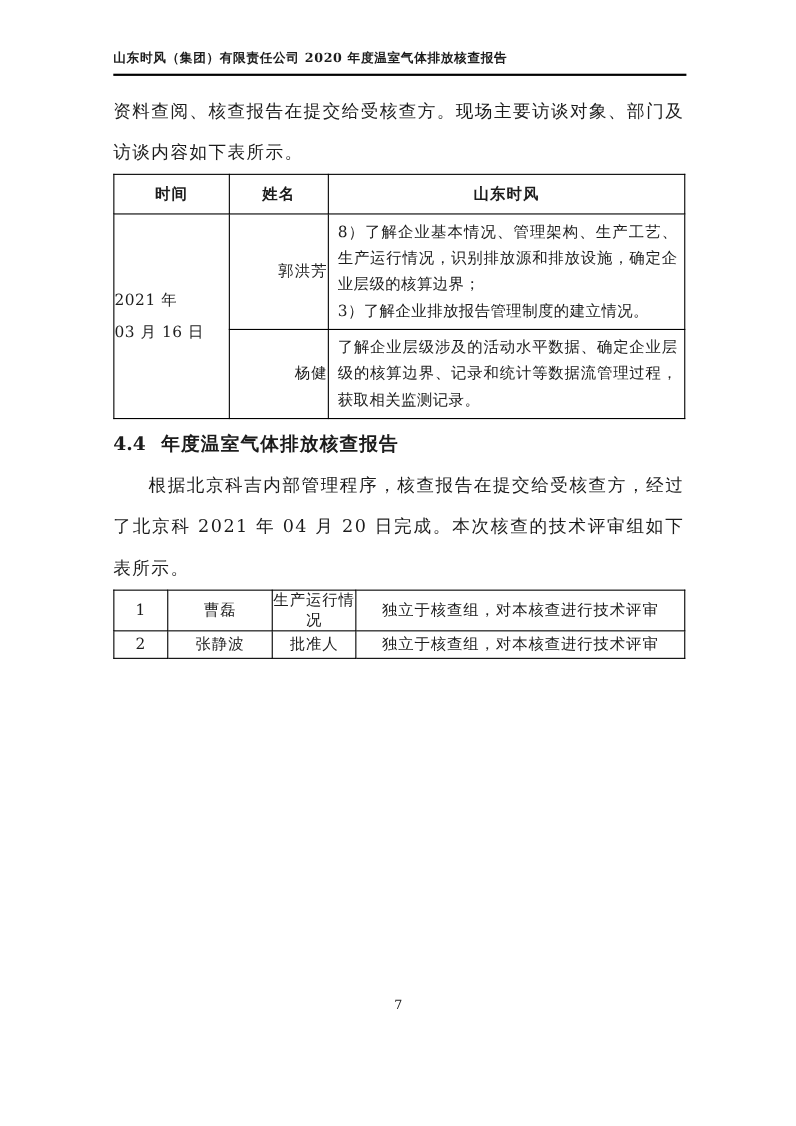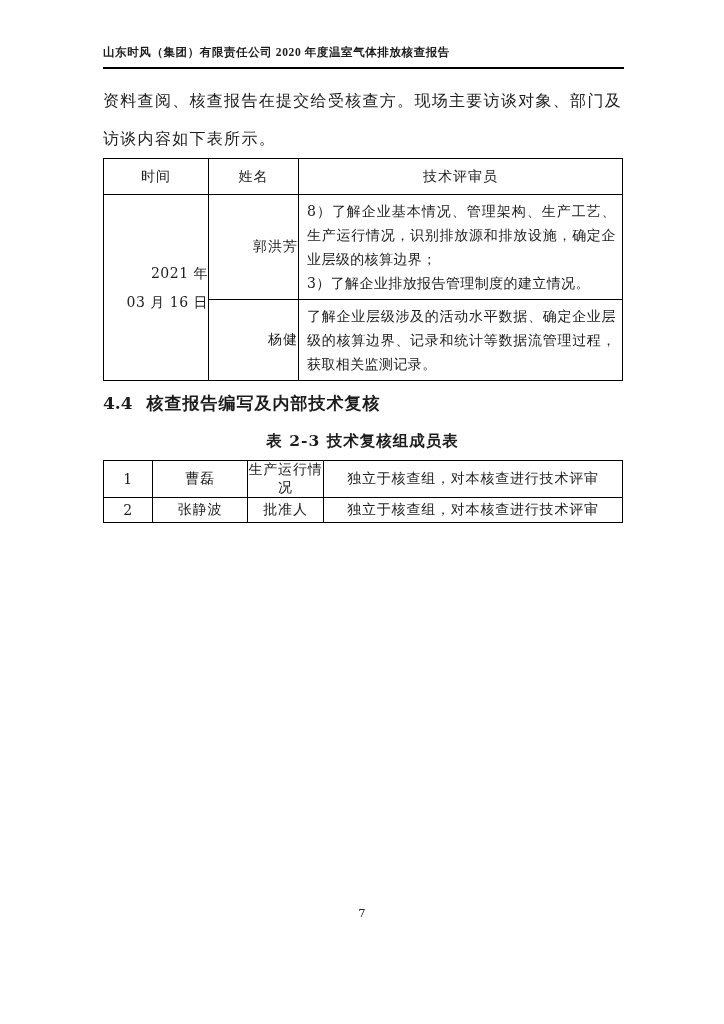--- a/index.html
+++ b/index.html
@@ -21,21 +21,20 @@
     margin: 0 100px 0 103px;
     padding-top: 45px;
     padding-bottom: 7px;
     border-bottom: 2px solid #000;
   }
   .header-title {
     font-weight: bold;
     font-size: 11.5px;
     letter-spacing: 0.6px;
     white-space: nowrap;
-    font-family: Liberation Serif, serif;
   }
   .content {
     margin: 0 102px 0 103px;
   }
   .body-text {
     font-size: 16px;
     line-height: 38px;
     letter-spacing: 1.3px;
     text-align: justify;
     margin: 0;
@@ -54,34 +53,34 @@
     width: 100%;
     border-collapse: collapse;
     table-layout: fixed;
   }
   th, td {
     border: 1px solid #000;
     font-size: 14px;
     padding: 0;
   }
   th {
-    font-weight: normal;
+    font-weight: bold;
     text-align: center;
     letter-spacing: 1px;
   }
   .visit-table tr.head-row { height: 36px; }
   .visit-table tr.row-1 { height: 96px; }
   .visit-table tr.row-2 { height: 74px; }
   .center-cell {
     text-align: right;
     vertical-align: middle;
     letter-spacing: 1px;
   }
   .date-cell {
-    text-align: right;
+    text-align: left;
     vertical-align: middle;
     line-height: 29px;
     letter-spacing: 0.5px;
   }
   .content-cell {
     vertical-align: middle;
     padding: 4px 6px 4px 8px;
     line-height: 24px;
     letter-spacing: 0.4px;
     text-align: justify;
@@ -130,21 +129,21 @@
     <table class="visit-table">
       <colgroup>
         <col style="width:105px">
         <col style="width:90px">
         <col style="width:324px">
       </colgroup>
       <tbody>
           <tr class="head-row">
         <th>时间</th>
         <th>姓名</th>
-        <th>技术评审员</th>
+        <th>山东时风</th>
       </tr>
       <tr class="row-1">
         <td class="date-cell" rowspan="2">
           <div>2021 年</div>
           <div>03 月 16 日</div>
         </td>
         <td class="center-cell">郭洪芳</td>
         <td class="content-cell">
           <div>8）了解企业基本情况、管理架构、生产工艺、生产运行情况，识别排放源和排放设施，确定企业层级的核算边界；</div>
           <div>3）了解企业排放报告管理制度的建立情况。</div>
@@ -153,25 +152,25 @@
       <tr class="row-2">
         <td class="center-cell">杨健</td>
         <td class="content-cell">
           <div>了解企业层级涉及的活动水平数据、确定企业层级的核算边界、记录和统计等数据流管理过程，获取相关监测记录。</div>
         </td>
       </tr>
     </tbody>
       </table>
 
     <h2 class="section-heading">
-      <span class="sec-num">4.4</span><span>核查报告编写及内部技术复核</span>
+      <span class="sec-num">4.4</span><span>年度温室气体排放核查报告</span>
     </h2>
 
+    <p class="body-text indent section-paragraph">根据北京科吉内部管理程序，核查报告在提交给受核查方，经过了北京科 2021 年 04 月 20 日完成。本次核查的技术评审组如下表所示。</p>
 
-    <div class="table-caption caption-2">表 2-3 技术复核组成员表</div>
 
     <table class="review-table">
       <colgroup>
         <col style="width:49px">
         <col style="width:95px">
         <col style="width:76px">
         <col style="width:299px">
       </colgroup>
       <tbody>
       <tr class="data-row">

